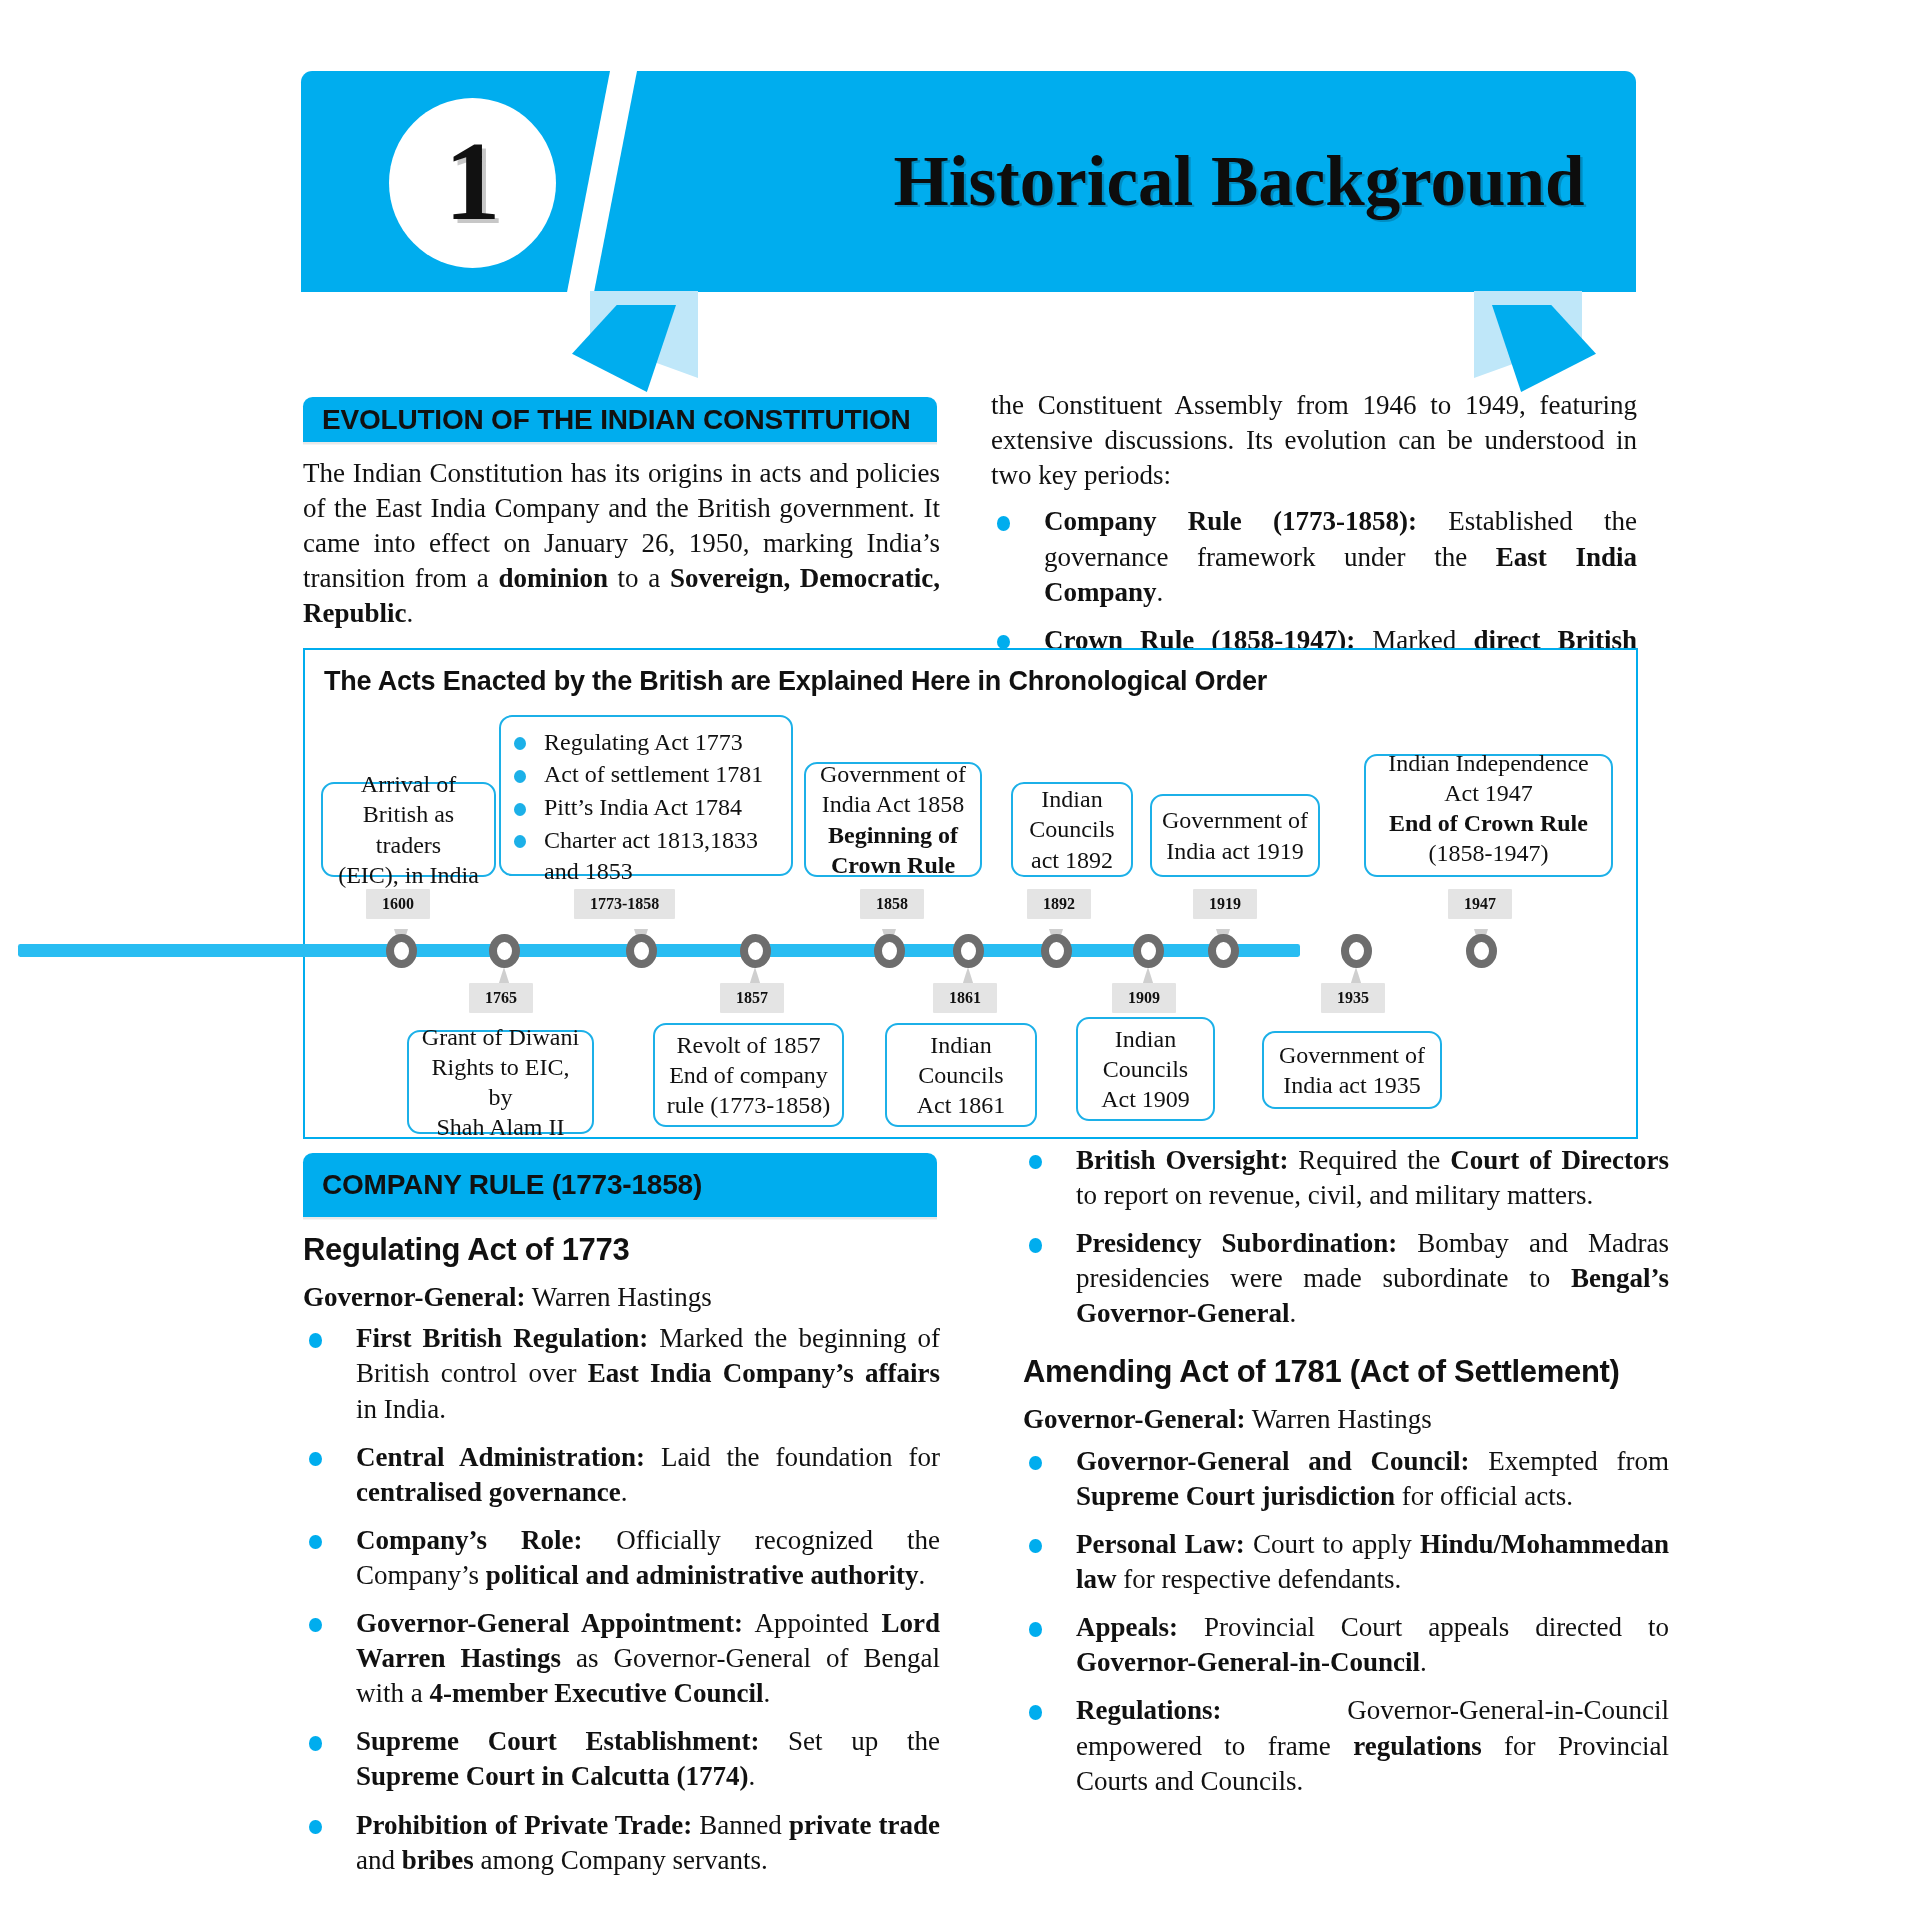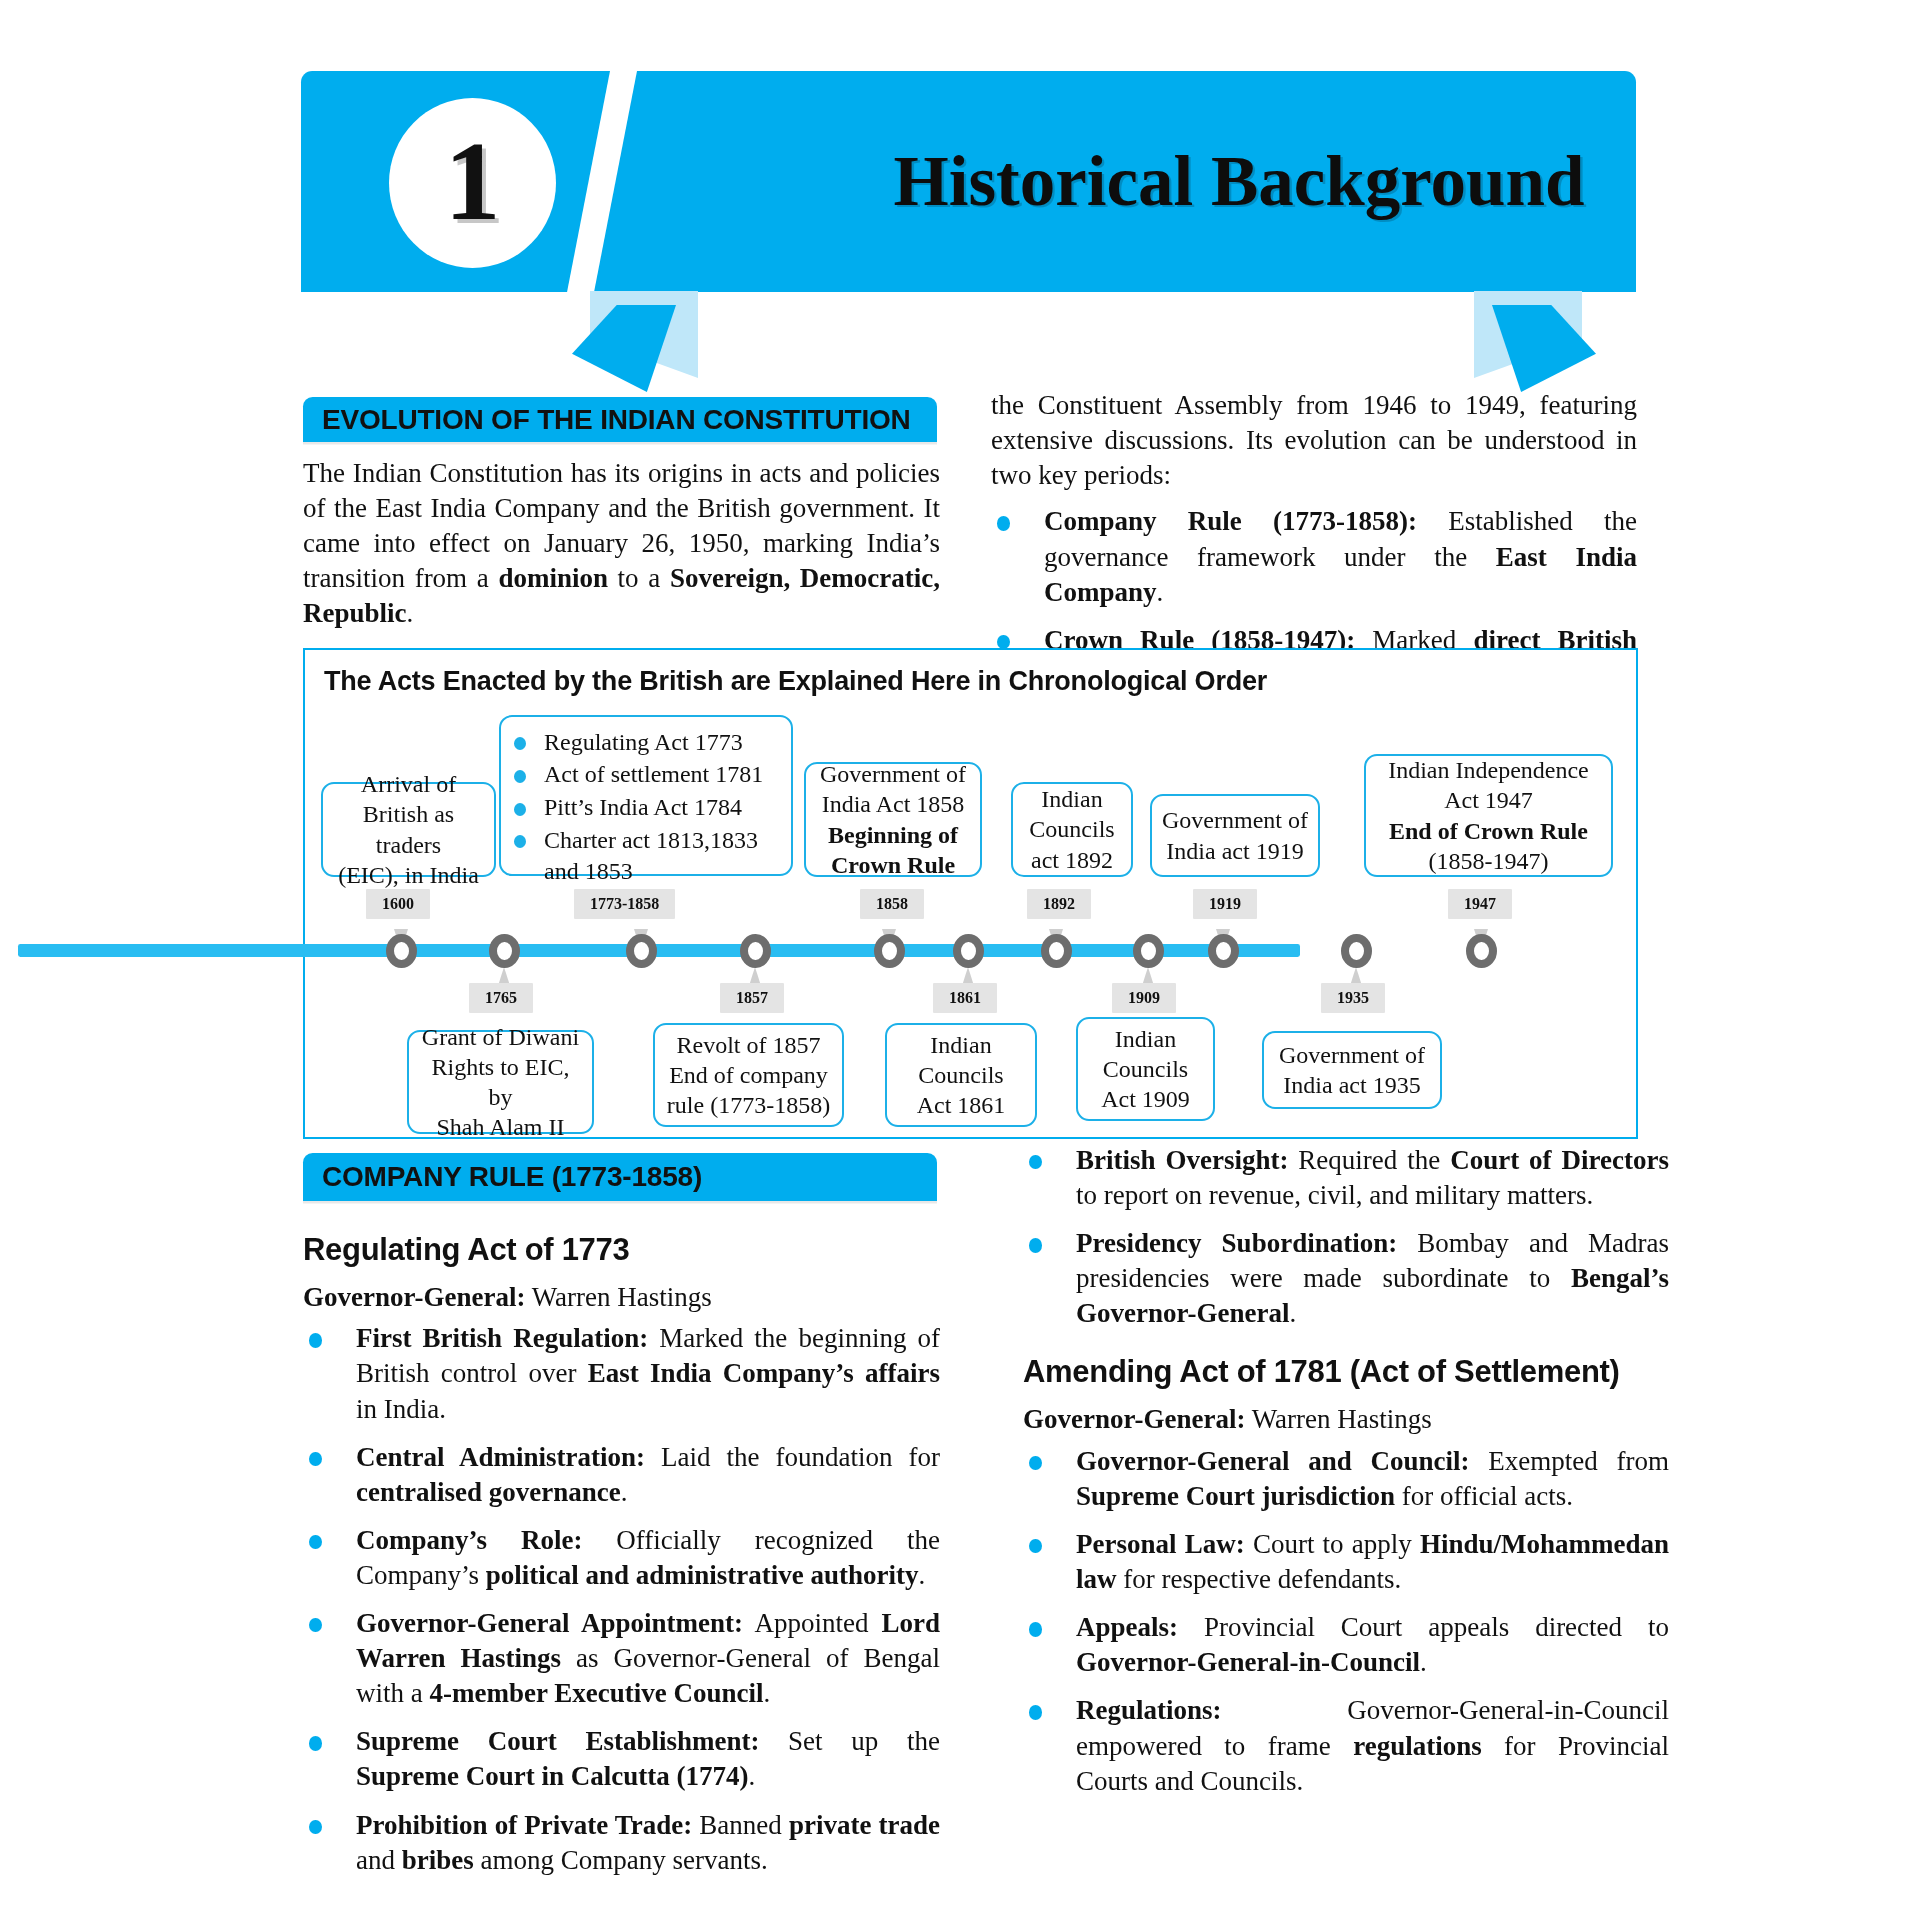--- a/index.html
+++ b/index.html
@@ -240,21 +240,21 @@
     </div>
   </div>
 
   <div class="tl-box" style="left:1150px;top:794px;width:170px;height:83px;">
     <div>
       <div>Government of</div>
       <div>India act 1919</div>
     </div>
   </div>
 
-  <div class="tl-box" style="left:1364px;top:754px;width:249px;height:123px;">
+  <div class="tl-box" style="left:1364px;top:754px;width:249px;height:123px;align-items:flex-end;">
     <div>
       <div>Indian Independence</div>
       <div>Act 1947</div>
       <div style="font-weight:bold">End of Crown Rule</div>
       <div>(1858-1947)</div>
     </div>
   </div>
 
   <div class="tl-year" style="left:366px;top:889px;">1600</div>
   <div class="tl-year" style="left:574px;top:889px;">1773-1858</div>
@@ -326,21 +326,21 @@
     </div>
   </div>
 
   <div class="tl-box" style="left:1262px;top:1031px;width:180px;height:78px;">
     <div>
       <div>Government of</div>
       <div>India act 1935</div>
     </div>
   </div>
 
-  <div class="sec-pill" style="left:303px;top:1153px;width:634px;height:48px;">
+  <div class="sec-pill" style="left:303px;top:1153px;width:634px;height:64px;">
     <span>COMPANY RULE (1773-1858)</span>
   </div>
 
   <div class="col" style="left:303px;top:1230px;width:637px;">
     <div class="subhead">Regulating Act of 1773</div>
     <p class="gg">
       <b>Governor-General:</b><span> Warren Hastings</span>
     </p>
     <ul class="bl">
       <li>

